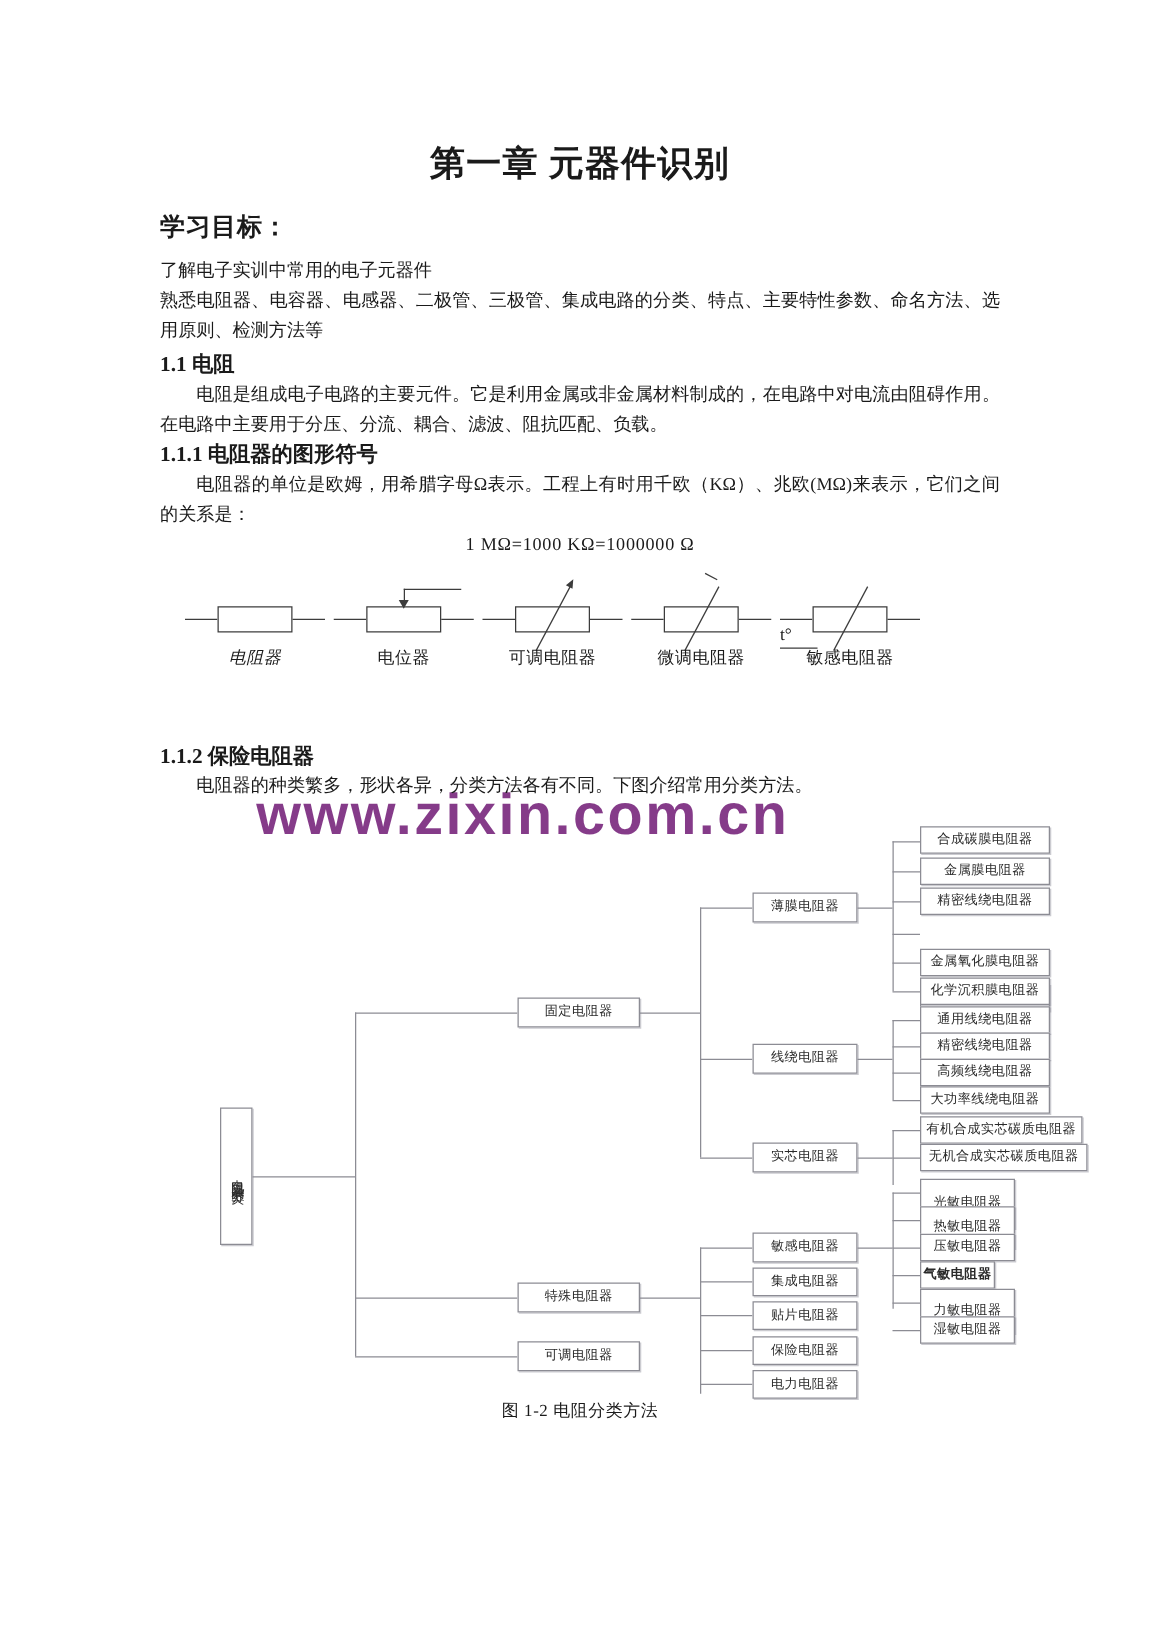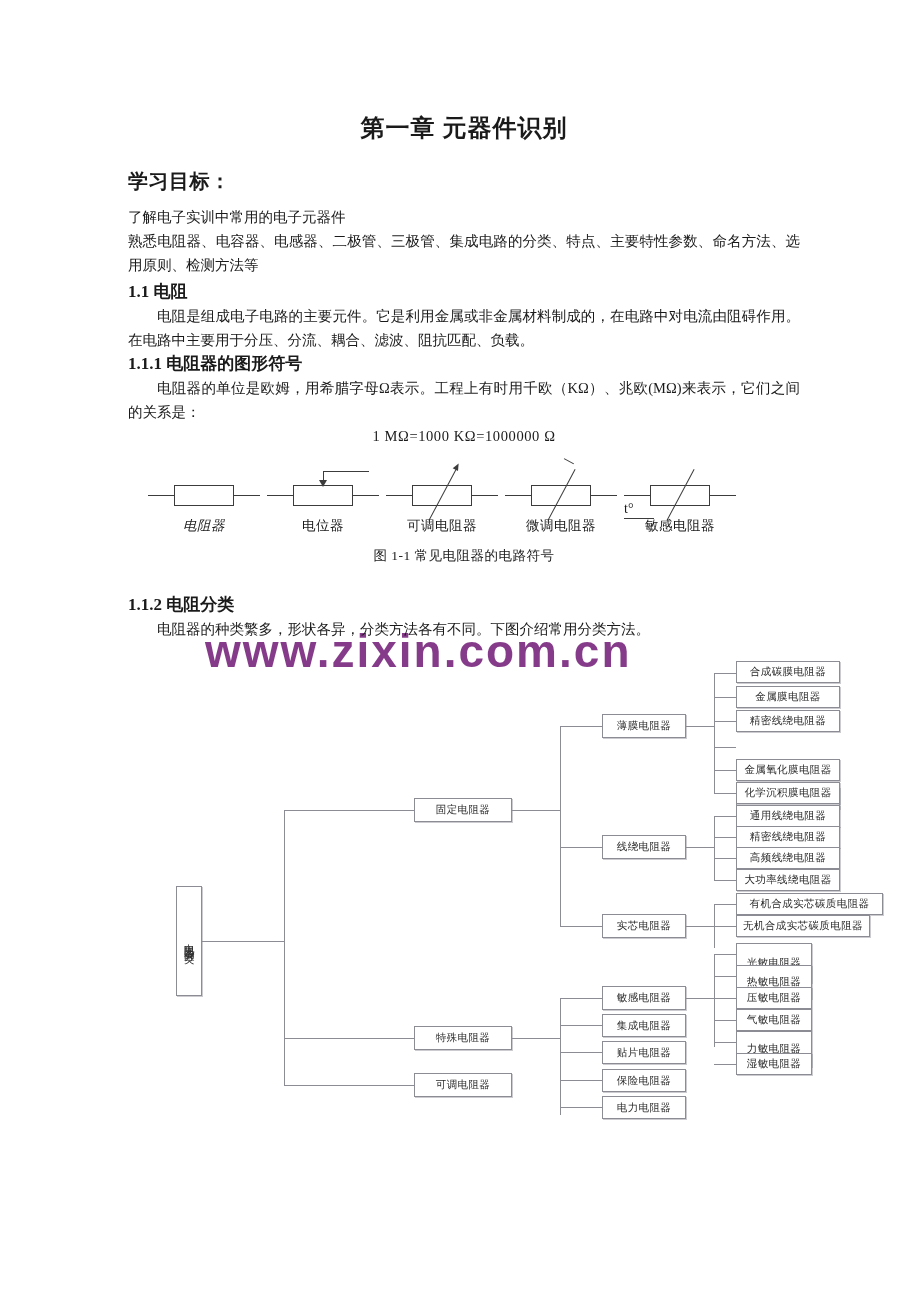--- a/index.html
+++ b/index.html
@@ -36,21 +36,21 @@
     z-index: 0;
   }
 
   
   .chapter-title {
     position: absolute;
     left: 128px;
     top: 112px;
     width: 672px;
     text-align: center;
-    font-size: 24px;
+    font-size: 28px;
     font-weight: 700;
     letter-spacing: 1px;
   }
   .goal-title {
     position: absolute;
     left: 128px;
     top: 168px;
     font-size: 20px;
     font-weight: 700;
     letter-spacing: .5px;
@@ -301,24 +301,23 @@
     <div class="sym" style="left:494px;">
       <div class="lead-l"></div>
       <div class="box"></div>
       <div class="lead-r"></div>
       <div class="slash" style="left:58px;top:-1px;height:58px;transform:rotate(28deg);"></div>
       <div class="t-mark">t°</div>
       <div class="t-underline"></div>
     </div>
     <div class="sym-label" style="left:494px;">敏感电阻器</div>
 
-    <div class="fig-caption" style="top:92px;">图 1-1  常见电阻器的电路符号</div>
   </div>
 
-  <div class="h-num" style="top:593px;">1.1.2 电阻分类</div>
+  <div class="h-num" style="top:593px;">1.1.2 保险电阻器</div>
   <div class="body-block indent" style="top:617px;">电阻器的种类繁多，形状各异，分类方法各有不同。下图介绍常用分类方法。</div>
 
   <div id="fig2">
 
     <div class="node root" style="left:48px;top:231px;width:26px;height:110px;">电阻器的分类</div>
 
     <div class="conn h" style="left:74px;top:286px;width:82px;"></div>
 
     <div class="conn v" style="left:156px;top:155px;height:275px;"></div>
 
@@ -376,21 +375,21 @@
     <div class="conn h" style="left:586px;top:203px;width:22px;"></div>
     <div class="node" style="left:608px;top:192px;width:104px;height:22px;">高频线绕电阻器</div>
 
     <div class="conn h" style="left:586px;top:225px;width:22px;"></div>
     <div class="node" style="left:608px;top:214px;width:104px;height:22px;">大功率线绕电阻器</div>
 
     <div class="conn h" style="left:558px;top:271px;width:28px;"></div>
     <div class="conn v" style="left:586px;top:249px;height:44px;"></div>
 
     <div class="conn h" style="left:586px;top:249px;width:22px;"></div>
-    <div class="node" style="left:608px;top:238px;width:147px;height:22px;">有机合成实芯碳质电阻器</div>
+    <div class="node" style="left:608px;top:238px;width:130px;height:22px;">有机合成实芯碳质电阻器</div>
 
     <div class="conn h" style="left:586px;top:271px;width:22px;"></div>
     <div class="node" style="left:608px;top:260px;width:134px;height:22px;">无机合成实芯碳质电阻器</div>
 
     <div class="conn h" style="left:384px;top:383px;width:48px;"></div>
     <div class="conn v" style="left:432px;top:343px;height:117px;"></div>
 
     <div class="conn h" style="left:432px;top:343px;width:42px;"></div>
     <div class="node" style="left:474px;top:331px;width:84px;height:24px;">敏感电阻器</div>
 
@@ -412,24 +411,25 @@
     <div class="conn h" style="left:586px;top:299px;width:22px;"></div>
     <div class="node" style="left:608px;top:288px;width:76px;height:40px;">光敏电阻器</div>
 
     <div class="conn h" style="left:586px;top:321px;width:22px;"></div>
     <div class="node" style="left:608px;top:310px;width:76px;height:34px;">热敏电阻器</div>
 
     <div class="conn h" style="left:586px;top:343px;width:22px;"></div>
     <div class="node" style="left:608px;top:332px;width:76px;height:22px;">压敏电阻器</div>
 
     <div class="conn h" style="left:586px;top:365px;width:22px;"></div>
-    <div class="node" style="left:608px;top:354px;width:76px;height:22px;">气敏电阻器</div>
+    <div class="node" style="left:608px;top:354px;width:60px;height:22px;font-weight:bold;">气敏电阻器</div>
 
     <div class="conn h" style="left:586px;top:387px;width:22px;"></div>
     <div class="node" style="left:608px;top:376px;width:76px;height:36px;">力敏电阻器</div>
 
     <div class="conn h" style="left:586px;top:409px;width:22px;"></div>
     <div class="node" style="left:608px;top:398px;width:76px;height:22px;">湿敏电阻器</div>
 
   </div>
 
+  <div class="cap2">图 1-2  电阻分类方法</div>
 
 </div>
 
 </body></html>

